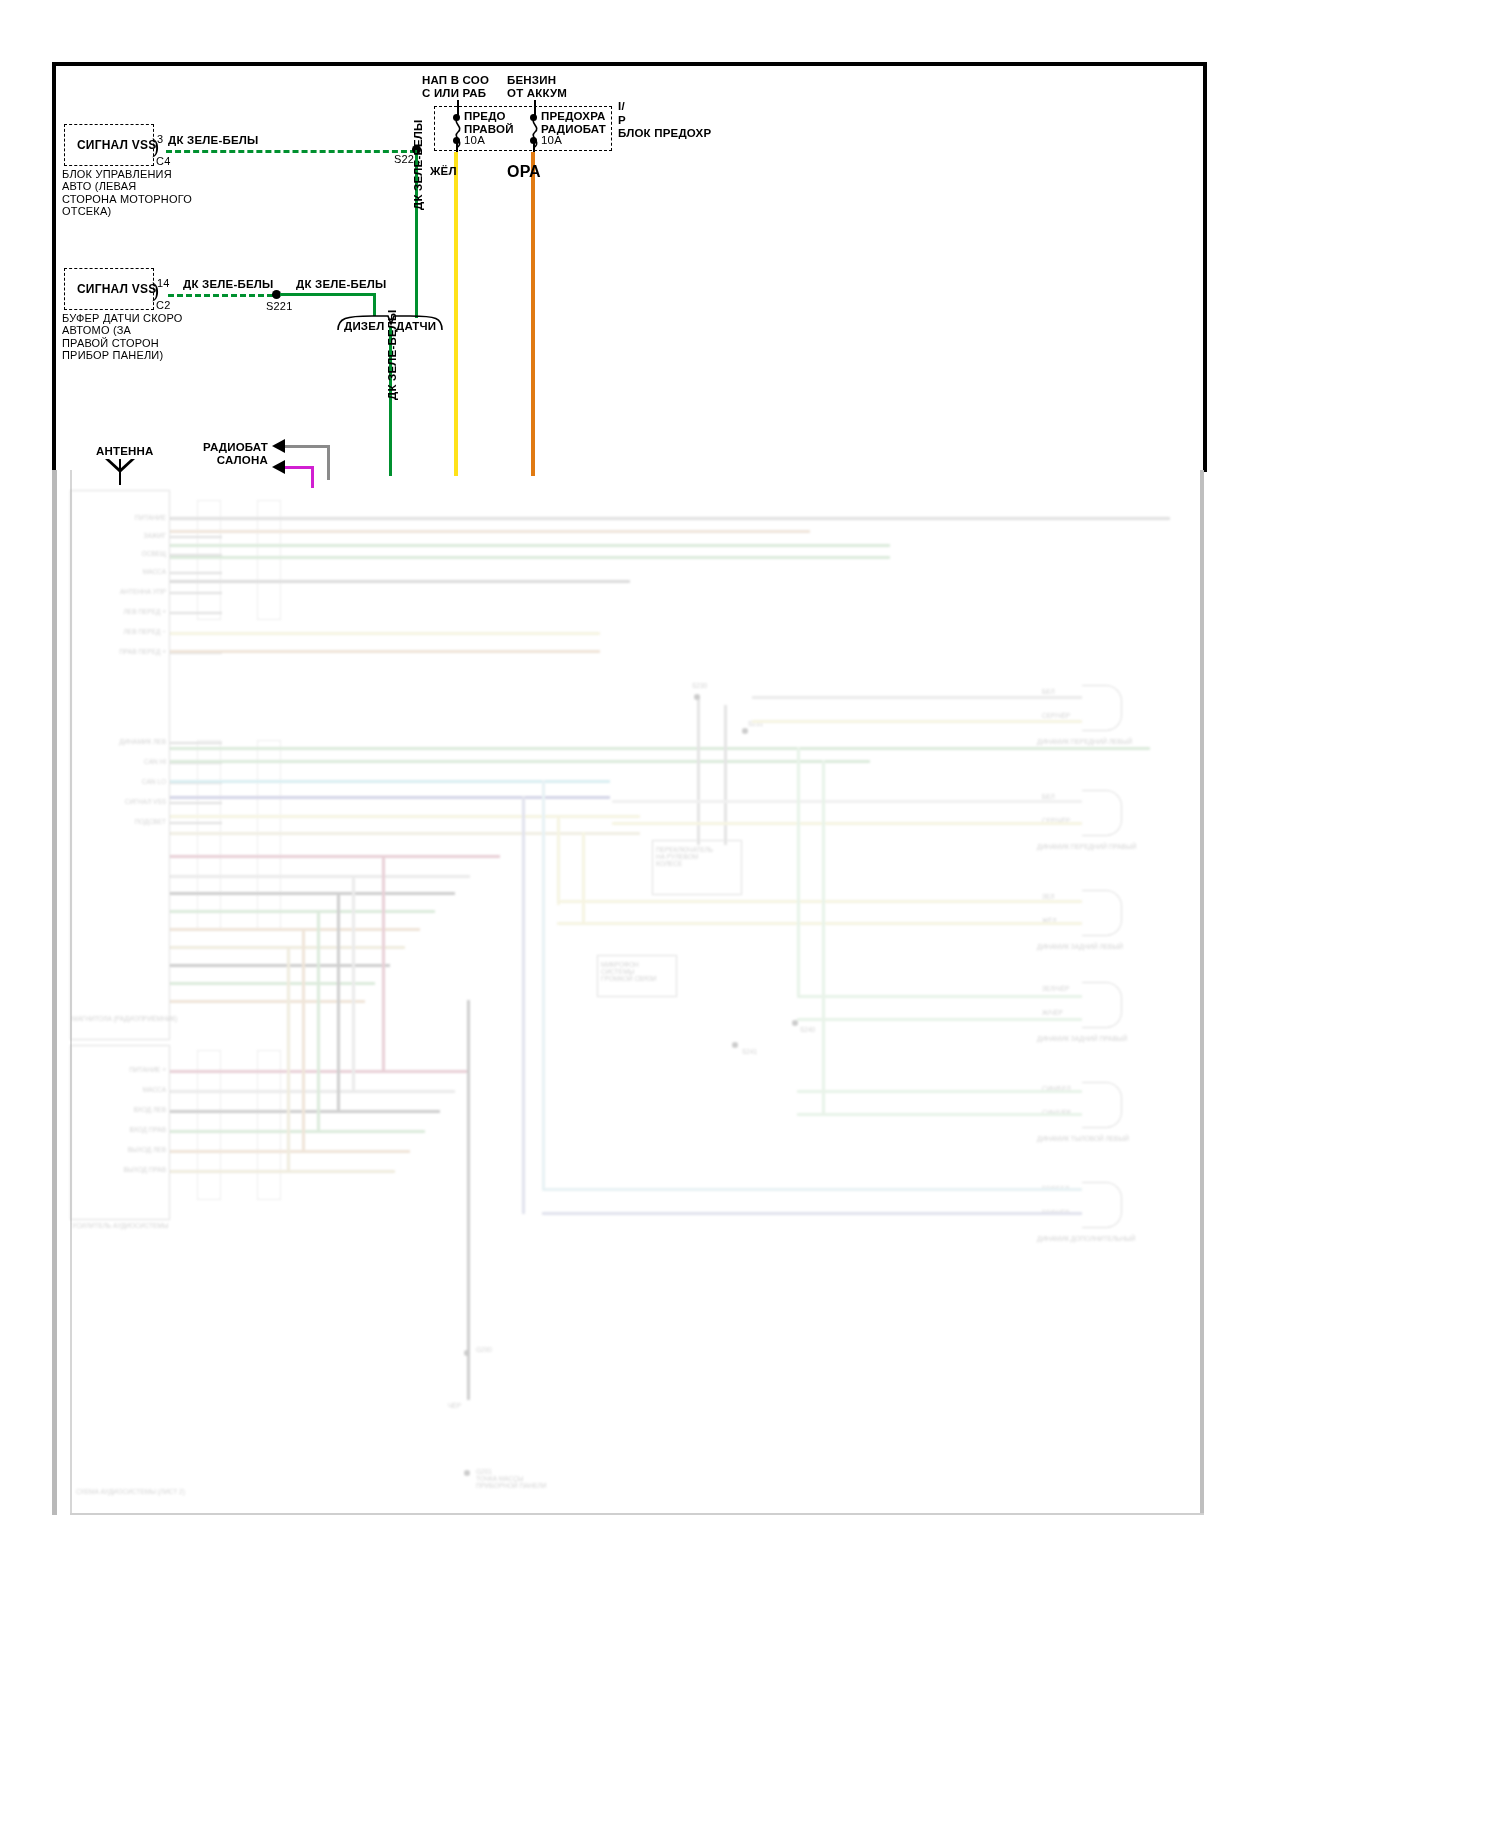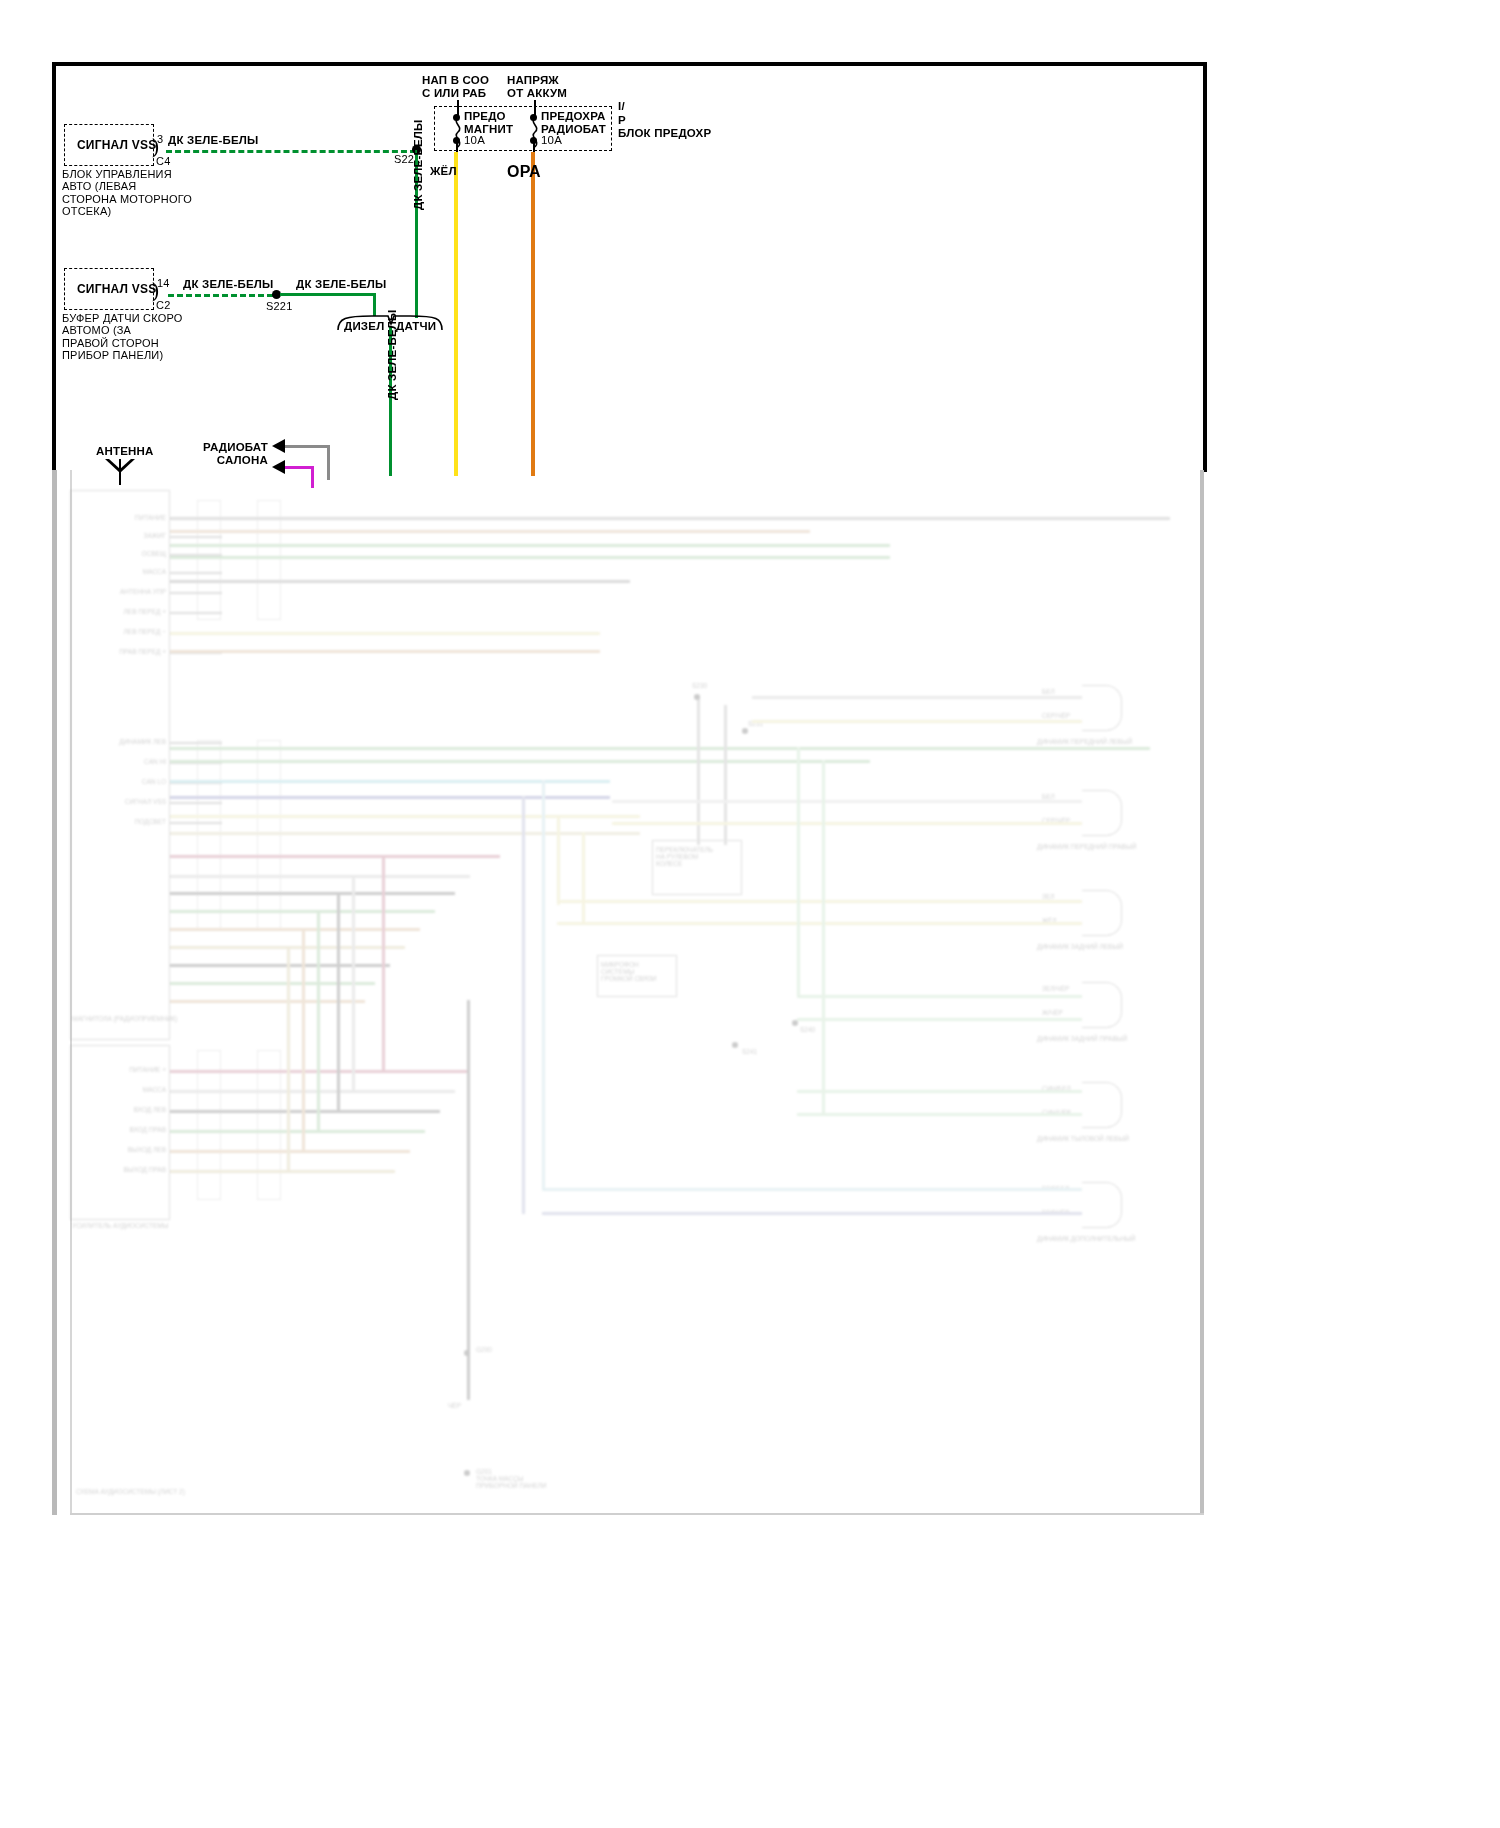--- a/index.html
+++ b/index.html
@@ -138,28 +138,28 @@
 
   <div class="lbl b" style="left:422px;top:74px;font-size:11.5px;line-height:12.6px;">НАП В СОО
 С ИЛИ РАБ</div>
   <div class="solidline" style="left:457px;top:100px;width:1.8px;height:18px;"></div>
   <div class="node" style="left:453px;top:114px;width:7px;height:7px;"></div>
   <svg class="fuse" style="left:451px;top:117px;">
     <path d="M7,1 C1,6 13,10 7,15 C1,20 13,24 7,30" fill="none" stroke="#000" stroke-width="1.6"></path>
   </svg>
   <div class="node" style="left:453px;top:137px;width:7px;height:7px;"></div>
   <div class="lbl b" style="left:464px;top:110px;font-size:11.5px;line-height:12.6px;">ПРЕДО
-МАГНИТ</div>
+ПРАВОЙ</div>
   <div class="lbl" style="left:464px;top:134px;font-size:11.5px;">10A</div>
   <div class="solidline" style="left:456px;top:142px;width:1.8px;height:14px;"></div>
 
   <div class="w v yellow" style="left:454px;top:152px;height:324px;width:4px;"></div>
   <div class="lbl b" style="left:430px;top:165px;font-size:11.5px;">ЖЁЛ</div>
 
-  <div class="lbl b" style="left:507px;top:74px;font-size:11.5px;line-height:12.6px;">НАПРЯЖ
+  <div class="lbl b" style="left:507px;top:74px;font-size:11.5px;line-height:12.6px;">БЕНЗИН
 ОТ АККУМ</div>
   <div class="solidline" style="left:534px;top:100px;width:1.8px;height:18px;"></div>
   <div class="node" style="left:530px;top:114px;width:7px;height:7px;"></div>
   <svg class="fuse" style="left:528px;top:117px;">
     <path d="M7,1 C1,6 13,10 7,15 C1,20 13,24 7,30" fill="none" stroke="#000" stroke-width="1.6"></path>
   </svg>
   <div class="node" style="left:530px;top:137px;width:7px;height:7px;"></div>
   <div class="lbl b" style="left:541px;top:110px;font-size:11.5px;line-height:12.6px;">ПРЕДОХРА
 РАДИОБАТ</div>
   <div class="lbl" style="left:541px;top:134px;font-size:11.5px;">10A</div>

